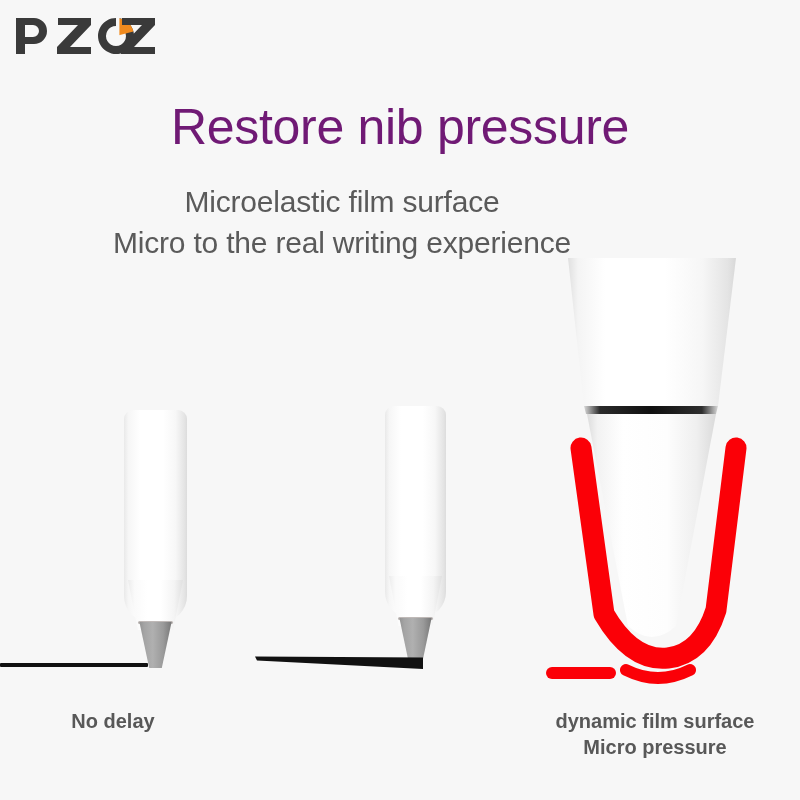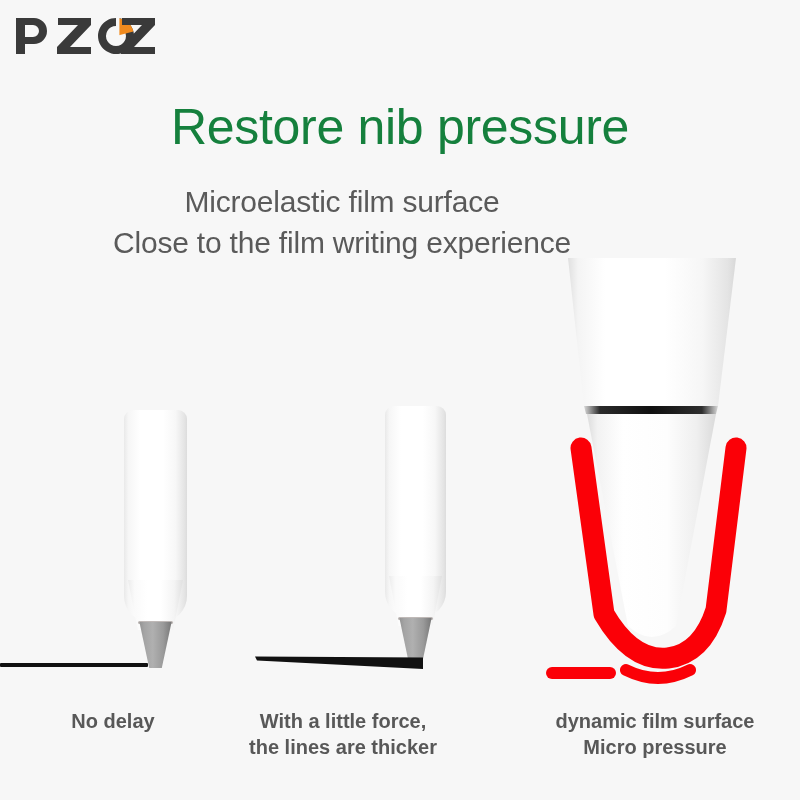--- a/index.html
+++ b/index.html
@@ -36,21 +36,21 @@
   
   .headline {
     position: absolute;
     left: 0;
     top: 97px;
     width: 800px;
     text-align: center;
     font-size: 50px;
     line-height: 60px;
     font-weight: 400;
-    color: #15803d;
+    color: #701a75;
     letter-spacing: -0.3px;
   }
   .subtitle {
     position: absolute;
     left: 0;
     top: 181px;
     width: 684px;
     text-align: center;
     font-size: 30px;
     line-height: 41px;
@@ -235,21 +235,21 @@
       <path d="M104 22 L104 2 l3.4 0 l0 20 z" fill="#f7f7f7"></path>
 
       <path d="M110 4 h33 v7 l-21 22 h21 v7 h-34 v-7 l21 -22 h-20 z" fill="#3a3a3a"></path>
     </svg>
   </div>
 
   <div class="headline">Restore nib pressure</div>
 
   <div class="subtitle">
     <div>Microelastic film surface</div>
-    <div>Close to the film writing experience</div>
+    <div>Micro to the real writing experience</div>
   </div>
 
   <div class="stage">
 
     <div class="pen1">
       <div class="pen1-body"></div>
       <div class="pen1-taper"></div>
       <div class="pen1-nib-top"></div>
       <div class="pen1-nib"></div>
     </div>
@@ -305,23 +305,19 @@
         <path d="M12 415 L70 415" fill="none" stroke="#fb0007" stroke-width="12" stroke-linecap="round"></path>
         <path d="M86 412 Q118 428 150 412" fill="none" stroke="#fb0007" stroke-width="12" stroke-linecap="round"></path>
       </svg>
     </div>
   </div>
 
   <div class="caption caption-1">
     <div>No delay</div>
   </div>
 
-  <div class="caption caption-2">
-    <div class="nowrap">With a little force,</div>
-    <div class="nowrap">the lines are thicker</div>
-  </div>
 
   <div class="caption caption-3">
     <div class="nowrap">dynamic film surface</div>
     <div class="nowrap">Micro pressure</div>
   </div>
 
 </div>
 
 </body></html>

